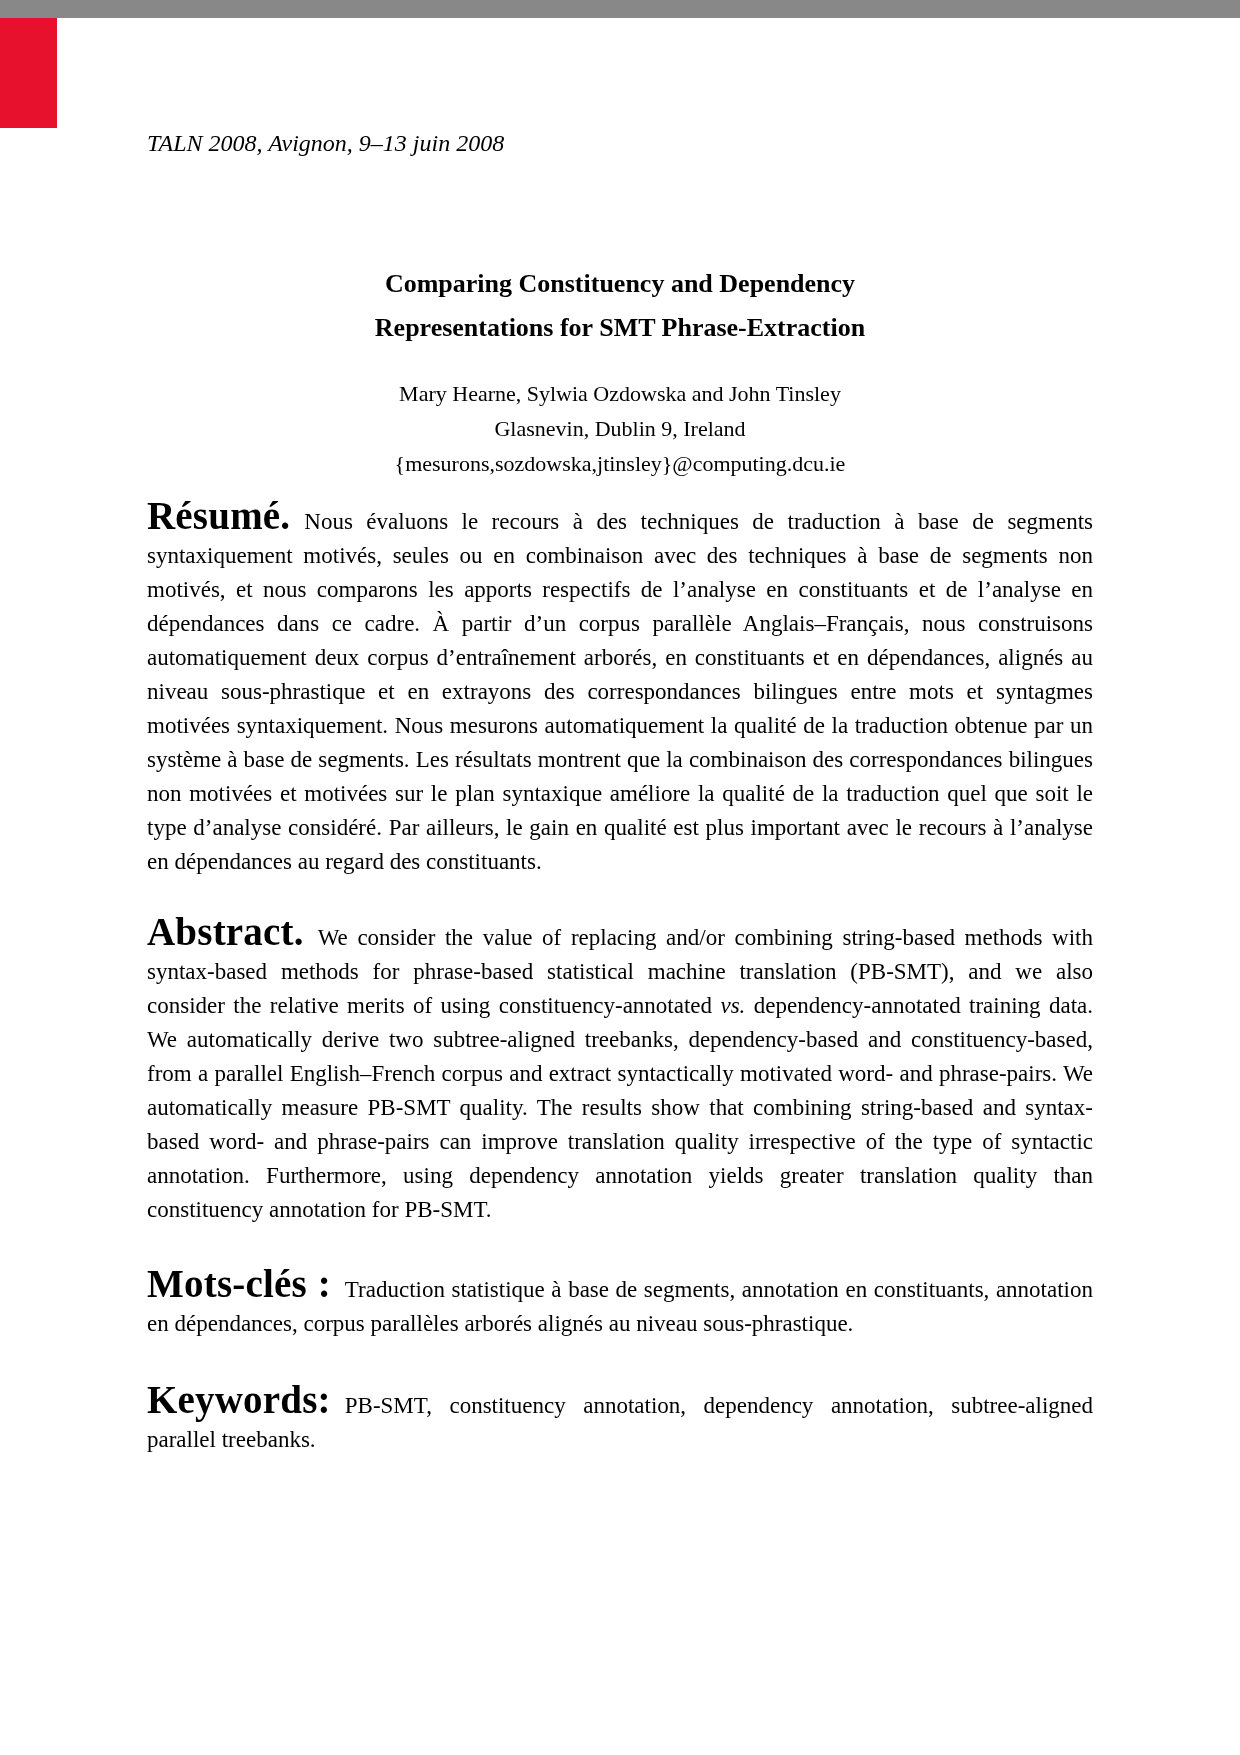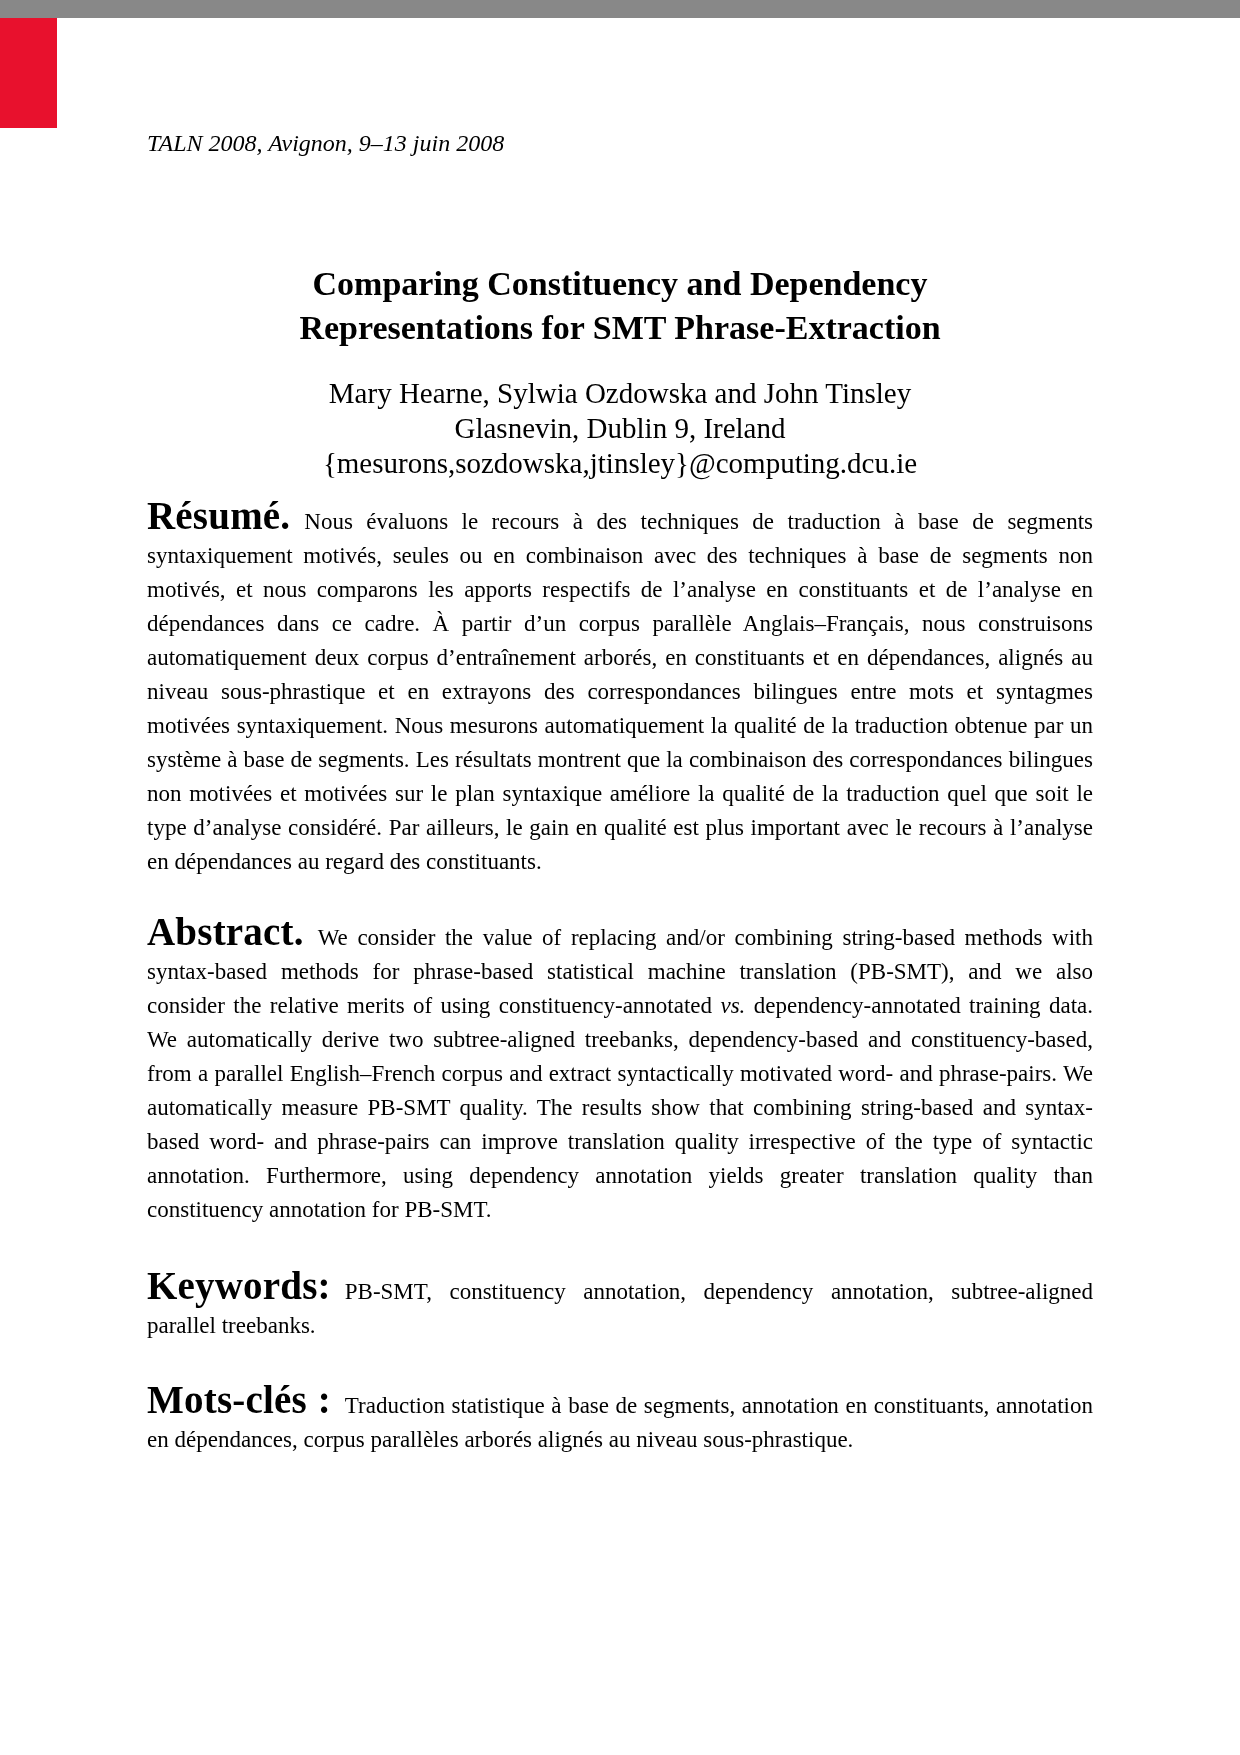--- a/index.html
+++ b/index.html
@@ -31,28 +31,28 @@
   .conf-header {
     padding-top: 110px;
     font-style: italic;
     font-size: 24px;
     line-height: 30px;
   }
   .title {
     margin-top: 104px;
     text-align: center;
     font-weight: bold;
-    font-size: 34px;
+    font-size: 26px;
     line-height: 44px;
   }
   .title .title-line { display: block; }
   .authors-block {
     margin-top: 26px;
     text-align: center;
-    font-size: 29px;
+    font-size: 22px;
     line-height: 35px;
   }
   .section {
     text-align: justify;
     font-size: 23px;
     line-height: 34px;
   }
   .section.resume   { margin-top: 18px; }
   .section.abstract { margin-top: 36px; }
   .section.motscles { margin-top: 40px; }
@@ -88,22 +88,22 @@
     </div>
 
     <p class="section resume">
       <span class="run-in">Résumé.</span><span>Nous évaluons le recours à des techniques de traduction à base de segments syntaxiquement motivés, seules ou en combinaison avec des techniques à base de segments non motivés, et nous comparons les apports respectifs de l’analyse en constituants et de l’analyse en dépendances dans ce cadre. À partir d’un corpus parallèle Anglais–Français, nous construisons automatiquement deux corpus d’entraînement arborés, en constituants et en dépendances, alignés au niveau sous-phrastique et en extrayons des correspondances bilingues entre mots et syntagmes motivées syntaxiquement. Nous mesurons automatiquement la qualité de la traduction obtenue par un système à base de segments. Les résultats montrent que la combinaison des correspondances bilingues non motivées et motivées sur le plan syntaxique améliore la qualité de la traduction quel que soit le type d’analyse considéré. Par ailleurs, le gain en qualité est plus important avec le recours à l’analyse en dépendances au regard des constituants.</span>
     </p>
 
     <p class="section abstract">
       <span class="run-in">Abstract.</span><span>We consider the value of replacing and/or combining string-based methods with syntax-based methods for phrase-based statistical machine translation (PB-SMT), and we also consider the relative merits of using constituency-annotated </span><i>vs.</i><span> dependency-annotated training data. We automatically derive two subtree-aligned treebanks, dependency-based and constituency-based, from a parallel English–French corpus and extract syntactically motivated word- and phrase-pairs. We automatically measure PB-SMT quality. The results show that combining string-based and syntax-based word- and phrase-pairs can improve translation quality irrespective of the type of syntactic annotation. Furthermore, using dependency annotation yields greater translation quality than constituency annotation for PB-SMT.</span>
     </p>
 
+    <p class="section motscles">
+      <span class="run-in">Mots-clés :</span><span>Traduction statistique à base de segments, annotation en constituants, annotation en dépendances, corpus parallèles arborés alignés au niveau sous-phrastique.</span>
+    </p>
+
     <p class="section keywords">
       <span class="run-in">Keywords:</span><span>PB-SMT, constituency annotation, dependency annotation, subtree-aligned parallel treebanks.</span>
-    </p>
-
-    <p class="section motscles">
-      <span class="run-in">Mots-clés :</span><span>Traduction statistique à base de segments, annotation en constituants, annotation en dépendances, corpus parallèles arborés alignés au niveau sous-phrastique.</span>
     </p>
 
   </div>
 </div>
 
 </body></html>

